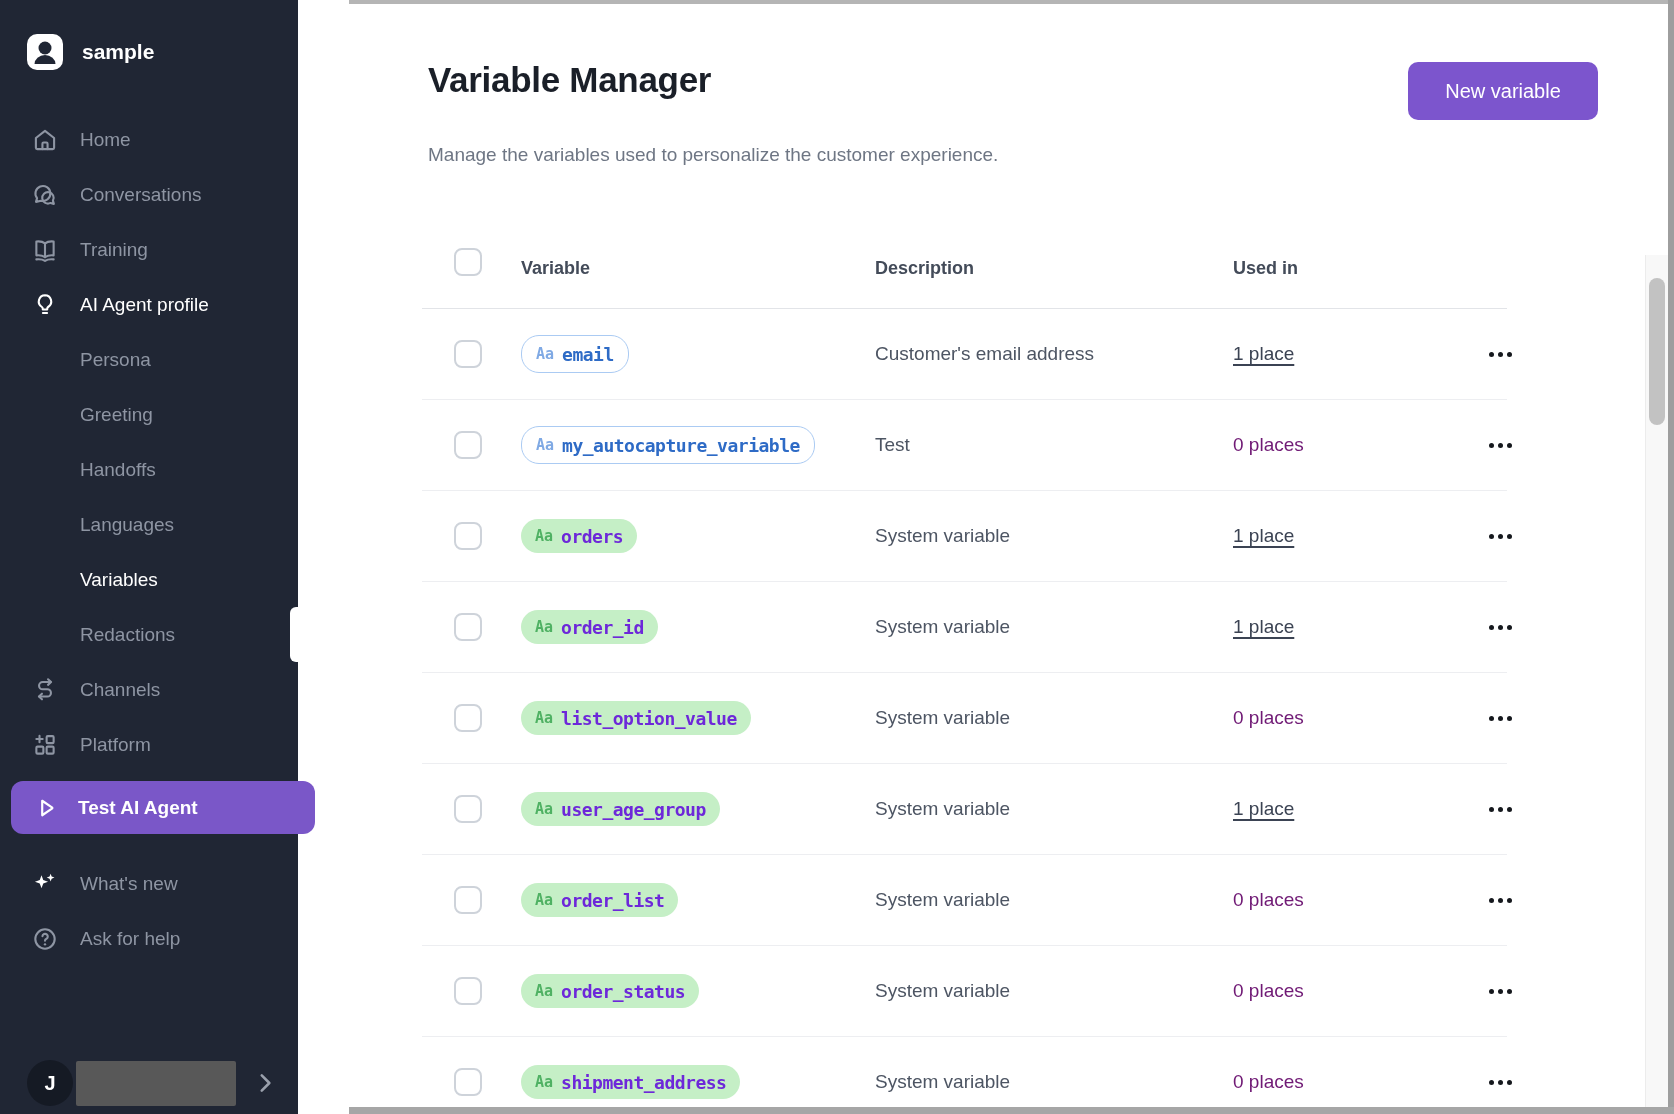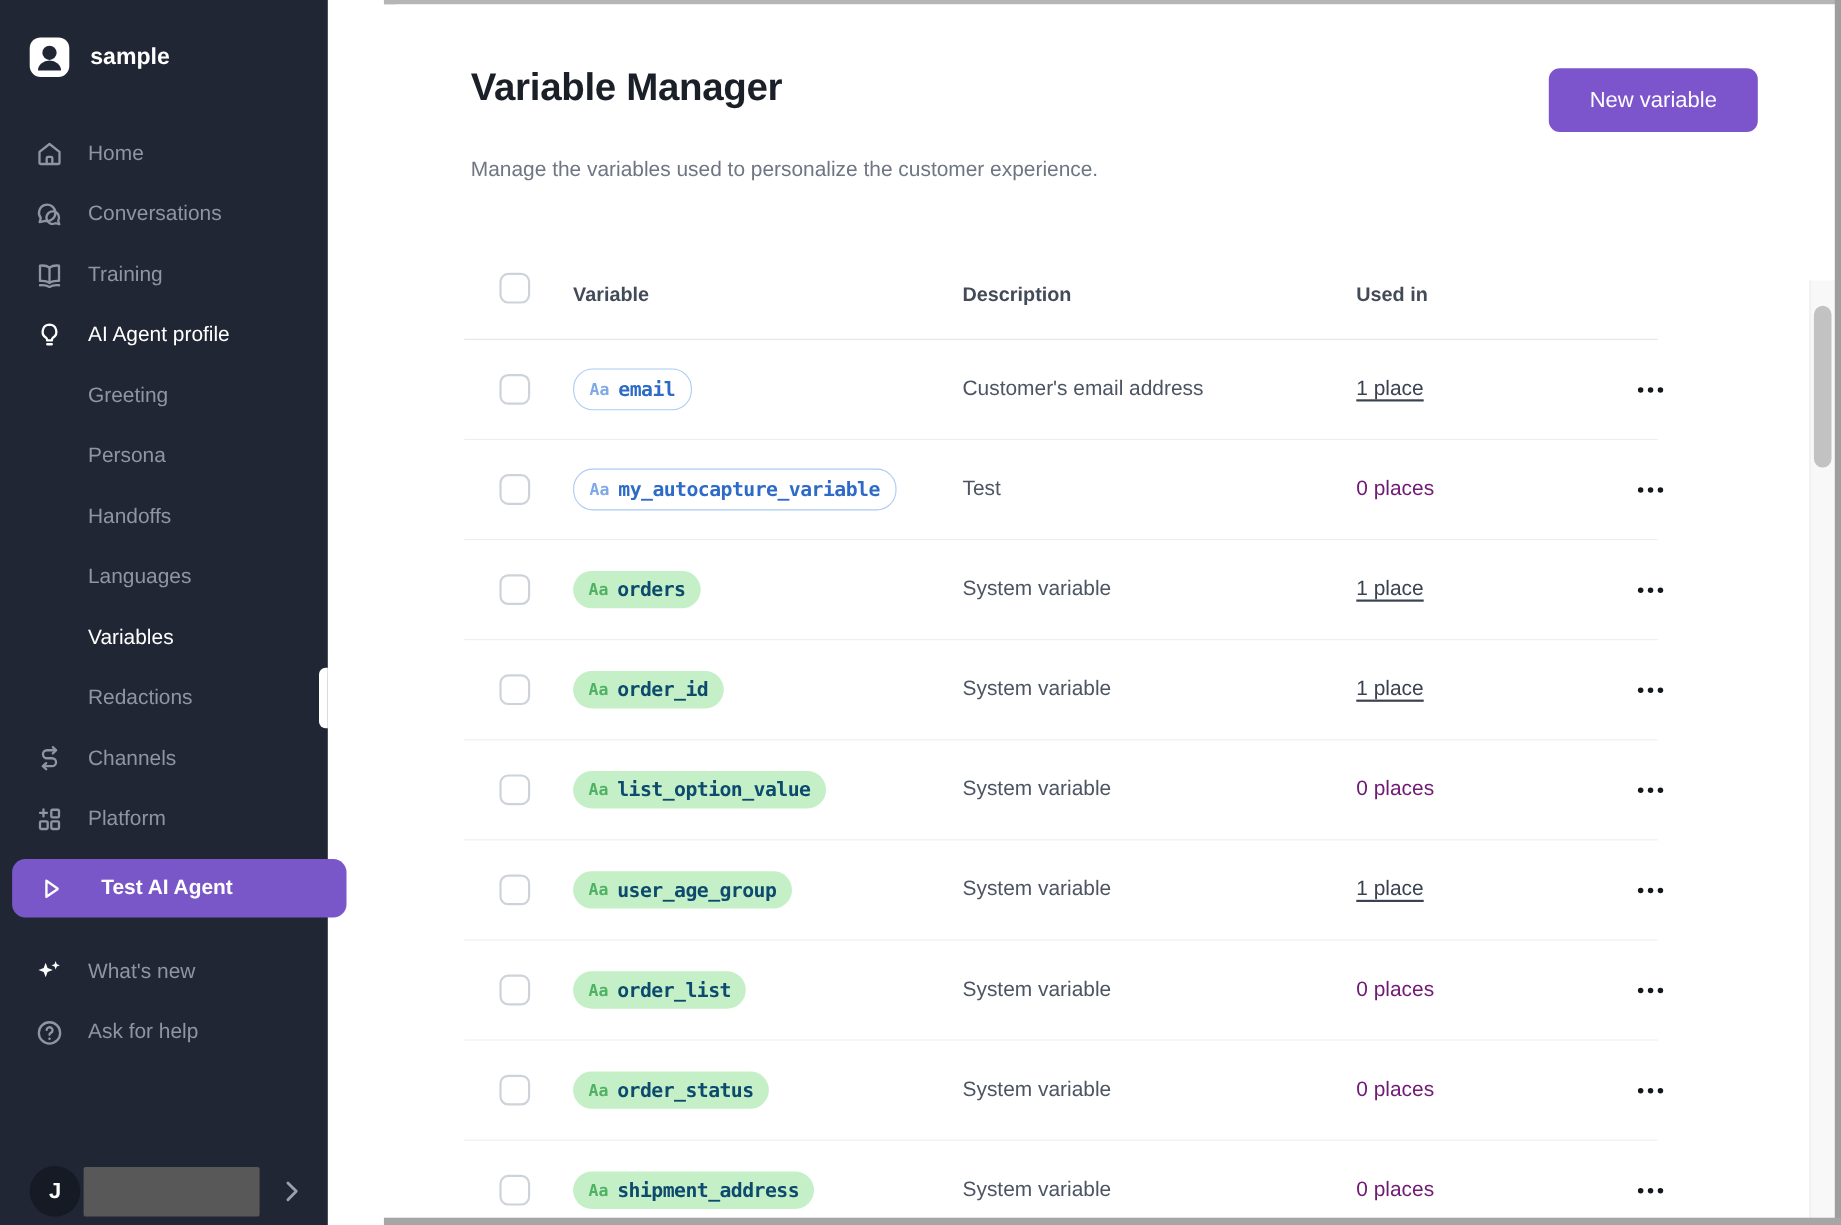--- a/index.html
+++ b/index.html
@@ -12,21 +12,21 @@
   .ws-avatar{width:36px;height:36px;border-radius:10px;background:#fff;position:relative;flex:0 0 auto;}
   .ws-avatar svg{position:absolute;left:0;top:0;}
   .ws-label{color:#fff;font-size:21px;font-weight:700;}
   nav{display:block;margin-top:34px;}
   .nav-item{position:relative;height:55px;display:flex;align-items:center;padding-left:30px;
             color:#8e95a3;font-size:19px;cursor:pointer;}
   .nav-item .nicon{width:30px;height:30px;margin-right:20px;display:flex;align-items:center;justify-content:center;color:#8e95a3;flex:0 0 auto;}
   .nav-item.active{color:#fff;}
   .nav-item.active .nicon{color:#fff;}
   .nav-item.sub{padding-left:80px;}
-  .test-btn{display:flex;align-items:center;gap:32px;margin:9px 0 0 11px;width:304px;height:53px;
+  .test-btn{display:flex;align-items:center;gap:18px;margin:9px 0 0 11px;width:304px;height:53px;
             border:none;border-radius:12px;background:#7a57c8;color:#fff;font-size:19px;font-weight:600;
             font-family:"Liberation Sans",sans-serif;padding:0 0 0 21px;cursor:pointer;}
   .test-btn .nicon{width:28px;height:28px;display:flex;align-items:center;justify-content:center;color:#fff;}
   .foot-nav{margin-top:22px;}
   .user-row{position:absolute;left:27px;right:20px;top:1060px;height:46px;display:flex;align-items:center;cursor:pointer;}
   .uavatar{width:46px;height:46px;border-radius:50%;background:#151a24;color:#fff;font-size:20px;font-weight:600;
            display:flex;align-items:center;justify-content:center;flex:0 0 auto;}
   .redacted{width:160px;height:45px;background:#585858;margin-left:3px;border-radius:2px;}
   .chev{margin-left:auto;color:#9aa0ac;display:flex;align-items:center;}
   .active-tab-indicator{position:absolute;right:0;top:607px;width:8px;height:55px;background:#fff;border-radius:6px 0 0 6px;}
@@ -51,21 +51,21 @@
   .trow .cb{top:31px;}
   .pill{position:absolute;left:99px;top:50%;transform:translateY(-50%);display:inline-flex;align-items:center;gap:8px;
         height:34px;padding:0 14px;border-radius:18px;font-family:"DejaVu Sans Mono",monospace;font-weight:bold;cursor:pointer;justify-content:flex-end;}
   .pill .aa{font-size:15px;}
   .pill .pname{font-size:18px;letter-spacing:-0.5px;}
   .pill.custom{background:#fff;border:1.5px solid #abcbf3;height:36px;}
   .pill.custom .aa{color:#7fa9e4;}
   .pill.custom .pname{color:#2e6bc6;}
   .pill.system{background:#c5efc6;}
   .pill.system .aa{color:#4fb163;}
-  .pill.system .pname{color:#0c4a6e;}
+  .pill.system .pname{color:#6d28d9;}
   .desc{position:absolute;left:453px;top:50%;transform:translateY(-50%);font-size:19px;color:#4d5563;}
   .used{position:absolute;left:811px;top:50%;transform:translateY(-50%);font-size:19px;}
   .used-link{color:#3b4353;font-weight:500;text-decoration:underline;text-underline-offset:4px;
              text-decoration-thickness:1.5px;cursor:pointer;}
   .used-plain{color:#701a75;}
   .dots{position:absolute;left:1056px;top:50%;transform:translateY(-50%);width:44px;height:30px;
         display:flex;align-items:center;justify-content:center;gap:4px;cursor:pointer;background:none;border:none;}
   .dots i{width:5px;height:5px;border-radius:50%;background:#15181d;display:block;}
 
   
@@ -121,24 +121,24 @@
         <div class="nav-item active">
           <span class="nicon">
             <svg width="28" height="28" viewBox="0 0 24 24" fill="none" stroke="currentColor" stroke-width="1.8" stroke-linecap="round" stroke-linejoin="round">
               <path d="M12 3.6 a5.4 5.4 0 0 1 2.9 9.9 c-.6.4 -1 1 -1 1.7 v.6 h-3.8 v-.6 c0 -.7 -.4 -1.3 -1 -1.7 A5.4 5.4 0 0 1 12 3.6 Z"></path>
               <path d="M10.2 18.8 h3.6"></path>
             </svg>
           </span>
           <span class="nlabel">AI Agent profile</span>
         </div>
         <div class="nav-item sub">
+          <span class="nlabel">Persona</span>
+        </div>
+        <div class="nav-item sub">
           <span class="nlabel">Greeting</span>
-        </div>
-        <div class="nav-item sub">
-          <span class="nlabel">Persona</span>
         </div>
         <div class="nav-item sub">
           <span class="nlabel">Handoffs</span>
         </div>
         <div class="nav-item sub">
           <span class="nlabel">Languages</span>
         </div>
         <div class="nav-item sub active">
           <span class="nlabel">Variables</span>
         </div>

